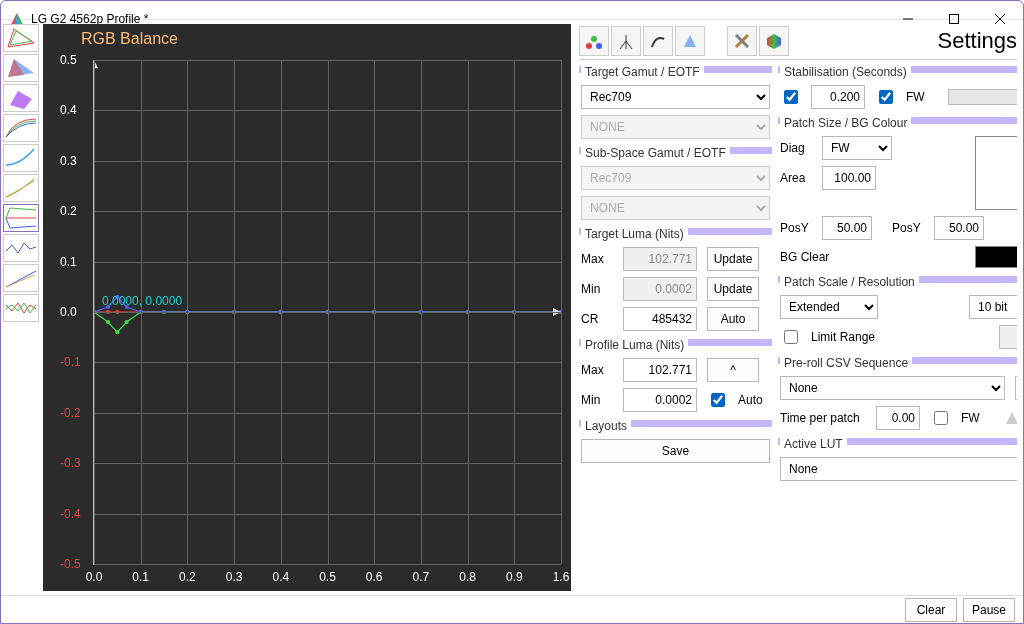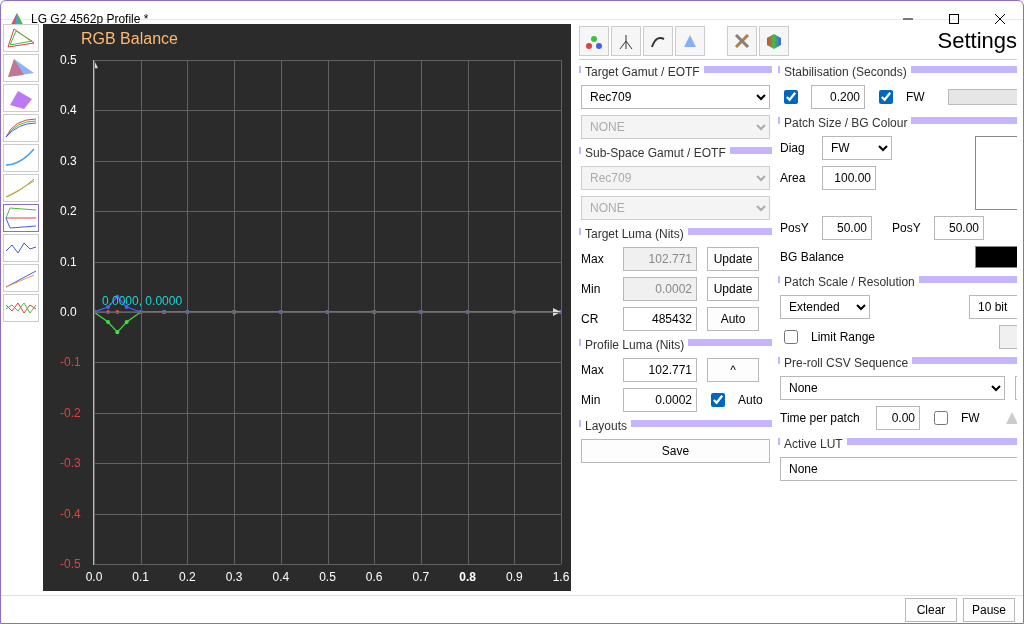--- a/index.html
+++ b/index.html
@@ -210,21 +210,21 @@
           <div class="xlab" style="left: 30%;">0.3</div>
           <div class="grid-v" style="left: 40%;"></div>
           <div class="xlab" style="left: 40%;">0.4</div>
           <div class="grid-v" style="left: 50%;"></div>
           <div class="xlab" style="left: 50%;">0.5</div>
           <div class="grid-v" style="left: 60%;"></div>
           <div class="xlab" style="left: 60%;">0.6</div>
           <div class="grid-v" style="left: 70%;"></div>
           <div class="xlab" style="left: 70%; text-align: center;">0.7</div>
           <div class="grid-v" style="left: 80%;"></div>
-          <div class="xlab" style="left: 80%; font-weight: bold;">0.8</div>
+          <div class="xlab" style="left: 80%;">0.8</div>
           <div class="grid-v" style="left: 90%;"></div>
           <div class="xlab" style="left: 90%;">0.9</div>
           <div class="grid-v" style="left: 100%;"></div>
           <div class="xlab" style="left: 100%;">1.6</div>
         </div>
     </div>
 
     <div class="right">
       <div class="toolbar">
         <div class="ticon">
@@ -365,31 +365,31 @@
                 </div>
                 <div class="swatch-white"></div>
               </div>
               <div class="row">
                   <label>PosY</label>
                   <input type="text" style="width: 50px;" value="50.00">
                   <label style="margin-left:10px">PosY</label>
                   <input type="text" style="width: 50px;" value="50.00">
                 </div>
               <div class="row">
-                  <label style="min-width:66px">BG Balance</label>
+                  <label style="min-width:66px">BG Clear</label>
                   <div style="flex:1"></div>
                   <div class="swatch-black"></div>
                 </div>
             </div>
           </div>
           <div class="group">
             <span class="group-label">Patch Scale / Resolution</span>
             <div class="group-body">
               <div class="row">
-                  <select style="width:90px"><option>Extended</option></select>
+                  <select style="width:98px"><option>Extended</option></select>
                   <div style="flex:1"></div>
                   <select style="width:80px"><option>10 bit</option></select>
                 </div>
               <div class="row">
                   <input type="checkbox" class="chk" style="">
                   <label>Limit Range</label>
                   <div style="flex:1"></div>
                   <input type="text" disabled="" style="width: 50px;" value="940">
                 </div>
             </div>

